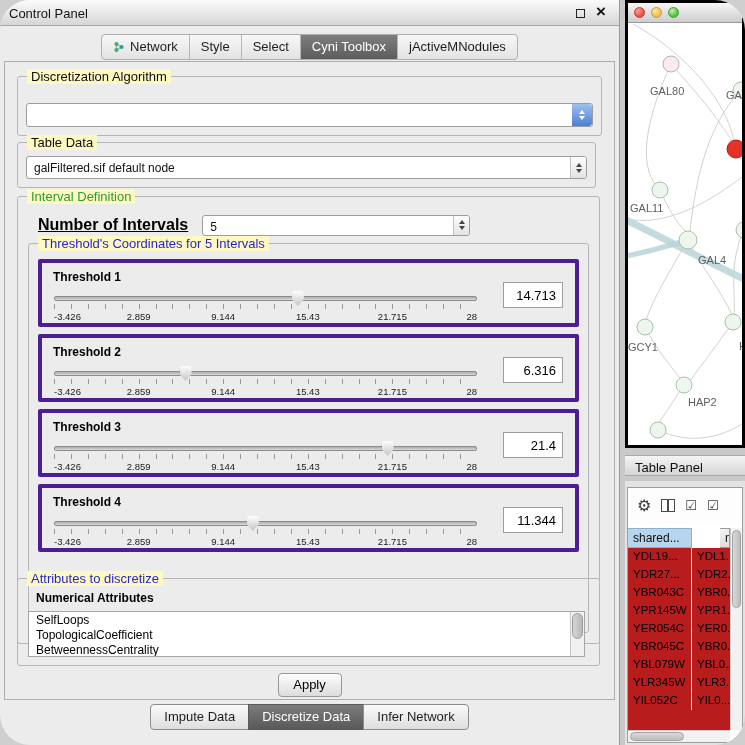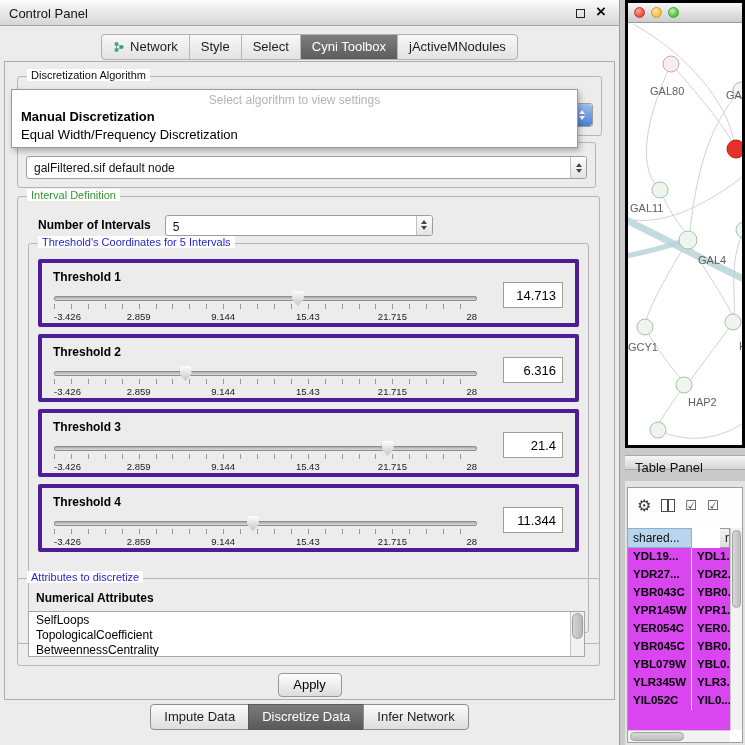--- a/index.html
+++ b/index.html
@@ -1,36 +1,36 @@
 <!DOCTYPE html>
 <html><head>
 <meta charset="utf-8">
 <style>
 *{box-sizing:border-box;margin:0;padding:0;}
 body{font-family:"Liberation Sans","DejaVu Sans",sans-serif;background:#cfcfcf;}
-.screen{position:relative;width:745px;height:745px;background:#c9c9c9;overflow:hidden;}
+.screen{position:relative;width:745px;height:745px;background:#c9c9c9;overflow:hidden;border-radius:30px;}
 
 
 .cp{position:absolute;left:0;top:0;width:620px;height:745px;background:#ececec;border-right:1px solid #9b9b9b;}
 .cp-titlebar{position:absolute;left:0;top:0;right:0;height:26px;background:linear-gradient(#fbfbfb,#d6d6d6);border-bottom:1px solid #a6a6a6;}
 .cp-title{position:absolute;left:9px;top:6px;font-size:13px;color:#141414;}
 .btn-min{position:absolute;right:34px;top:9px;width:9px;height:9px;border:1.5px solid #222;}
 .btn-close{position:absolute;right:13px;top:2px;font-size:17px;font-weight:bold;color:#111;line-height:20px;}
 
 .toptabs{position:absolute;top:34px;left:0;right:0;display:flex;justify-content:center;}
 .tabstrip{display:flex;border:1px solid #b0b0b0;border-radius:4px;background:linear-gradient(#f7f7f7,#e3e3e3);overflow:hidden;}
 .tab{padding:4px 11px 5px;font-size:13px;color:#1d1d1d;border-right:1px solid #b6b6b6;display:flex;align-items:center;gap:5px;white-space:nowrap;}
 .tab:last-child{border-right:none;}
 .tab.sel{background:linear-gradient(#7e7e7e,#5d5d5d);color:#fff;}
 .tabicon{display:inline-flex;}
 
 .cp-body{position:absolute;left:4px;top:61px;width:611px;height:639px;border:1px solid #adadad;background:#ececec;}
 
 .group{position:absolute;border:1px solid #b6b6b6;border-radius:3px;}
-.group-label{position:absolute;top:-8px;left:9px;background:#ffffff;padding:0 4px;font-size:11px;color:#0d0d0d;white-space:nowrap;}
+.group-label{position:absolute;top:-8px;left:9px;background:#fef9c3;padding:0 4px;font-size:13px;color:#0d0d0d;white-space:nowrap;}
 .group-label.green{color:#2f9b2f;}
 .group-label.blue{color:#2626cf;}
 
 .combo{background:#fff;border:1px solid #9d9d9d;border-radius:3px;display:flex;align-items:stretch;overflow:hidden;}
 .combo-txt{flex:1;font-size:12px;padding:4px 0 0 7px;white-space:nowrap;overflow:hidden;color:#111;}
 .stepper{width:16px;border-left:1px solid #c2c2c2;background:linear-gradient(#fdfdfd,#e3e3e3);display:flex;flex-direction:column;align-items:center;justify-content:center;}
 .stepper.blue{width:20px;background:linear-gradient(#9ec0ef,#4c7fd2);border-left:none;border-radius:0 3px 3px 0;}
 .tri-up{width:0;height:0;border-left:3.5px solid transparent;border-right:3.5px solid transparent;border-bottom:4.5px solid #444;margin:1px 0;}
 .tri-down{width:0;height:0;border-left:3.5px solid transparent;border-right:3.5px solid transparent;border-top:4.5px solid #444;margin:1px 0;}
 .stepper.blue .tri-up{border-bottom-color:#fff;}
@@ -42,21 +42,21 @@
 .popup{position:absolute;left:6px;top:27px;width:567px;background:#fff;border:1px solid #9a9a9a;box-shadow:2px 3px 6px rgba(0,0,0,.28);z-index:20;padding-bottom:3px;}
 .popup-ph{text-align:center;color:#b4b4b4;font-size:12px;padding:3px 0 1px;}
 .popup-item{font-size:13px;padding:1px 9px 2px;color:#000;}
 .popup-item.hl{font-weight:bold;}
 
 .td-group{left:12px;right:18px;top:80px;height:46px;}
 .td-combo{position:absolute;left:8px;right:8px;top:13px;height:23px;}
 
 .iv-group{left:12px;right:14px;top:134px;height:448px;}
 .iv-row{position:absolute;left:20px;top:16px;right:12px;height:24px;display:flex;align-items:center;}
-.iv-label{font-weight:bold;font-size:12px;margin-right:14px;}
+.iv-label{font-weight:bold;font-size:16px;margin-right:14px;text-decoration:underline;}
 .iv-combo{width:268px;height:21px;}
 
 .th-group{position:absolute;left:10px;right:10px;top:46px;bottom:10px;border:1px solid #b6b6b6;border-radius:3px;}
 .th-rows{position:absolute;left:0;right:0;top:8px;bottom:0;}
 .th-row{position:relative;border:4px solid #4c1d95;border-radius:2px;margin:7px 9px 0;height:68px;background:#ececec;}
 .th-label{position:absolute;left:11px;top:7px;font-weight:bold;font-size:12px;color:#000;}
 .th-slider{position:absolute;left:12px;top:33px;right:98px;}
 .track{position:relative;height:5px;background:linear-gradient(#ababab,#dcdcdc);border:1px solid #8d8d8d;border-radius:2px;}
 .thumb{position:absolute;top:-6px;width:12px;height:15px;background:linear-gradient(#fefefe,#c4c4c4);clip-path:polygon(10% 0,90% 0,100% 14%,100% 55%,50% 100%,0 55%,0 14%);filter:drop-shadow(0 1px 1px rgba(0,0,0,.35));}
 .ticks{height:5px;margin-top:3px;background:repeating-linear-gradient(to right,#989898 0,#989898 1px,transparent 1px,transparent 4%);}
@@ -82,36 +82,36 @@
 
 
 .net-win{position:absolute;left:625px;top:0;width:120px;height:448px;border:3px solid #000000;background:#fff;}
 .net-titlebar{position:relative;height:20px;background:linear-gradient(#f7f7f7,#cdcdcd);border-bottom:1px solid #999;}
 .tl{position:absolute;top:4px;width:11px;height:11px;border-radius:50%;}
 .tl-red{left:6px;background:radial-gradient(circle at 35% 30%,#ffa39c,#ea4f46 65%);border:1px solid #c0392f;}
 .tl-yellow{left:23px;background:radial-gradient(circle at 35% 30%,#ffe8a4,#f4be4d 65%);border:1px solid #c79a2d;}
 .tl-green{left:40px;background:radial-gradient(circle at 35% 30%,#c4f2b2,#57c143 65%);border:1px solid #43a02f;}
 .net-canvas{position:absolute;left:0;top:21px;right:0;bottom:0;background:#fff;overflow:hidden;}
 
-.tp-header{position:absolute;left:625px;top:455px;width:120px;height:15px;background:linear-gradient(#f5f5f5,#d5d5d5);border-top:1px solid #a9a9a9;border-bottom:1px solid #a9a9a9;}
+.tp-header{position:absolute;left:625px;top:455px;width:120px;height:21px;background:linear-gradient(#f5f5f5,#d5d5d5);border-top:1px solid #a9a9a9;border-bottom:1px solid #a9a9a9;}
 .tp-header-label{display:block;padding:4px 0 0 10px;font-size:13px;color:#101010;}
 
 .tp{position:absolute;left:625px;top:481px;width:120px;height:264px;background:#e3e3e3;}
 .tp-inner{position:absolute;left:2px;top:6px;right:2px;bottom:2px;border:1px solid #9e9e9e;background:#fff;overflow:hidden;}
 .tp-toolbar{position:absolute;left:0;top:0;right:0;height:34px;display:flex;align-items:center;gap:10px;padding-left:9px;background:#fdfdfd;}
 .gear-icon{font-size:16px;color:#3c3c3c;}
 .col-icon{width:14px;height:13px;border:1.5px solid #4a4a4a;position:relative;background:#fff;display:inline-block;}
 .col-icon::before{content:"";position:absolute;left:5px;top:0;bottom:0;width:1.5px;background:#4a4a4a;}
 .chk-icon{font-size:13px;color:#3c3c3c;}
 .tp-headrow{position:absolute;left:0;top:40px;right:12px;height:20px;display:flex;gap:28px;}
 .tp-col{border:1px solid #9a9a9a;border-left:none;font-size:12px;color:#0d0d0d;padding:2px 0 0 5px;white-space:nowrap;overflow:hidden;background:linear-gradient(#f2f2f2,#ddd);}
 .tp-col.sel{background:#b7d6ee;border-color:#8fb0ca;}
 .tp-col:first-child{width:64px;flex:none;}
 .tp-col:last-child{flex:1;}
-.tp-rows{position:absolute;left:0;top:60px;right:12px;bottom:12px;overflow:hidden;background:#d946ef;font-weight:bold;}
+.tp-rows{position:absolute;left:0;top:60px;right:12px;bottom:12px;overflow:hidden;background:#b91c1c;}
 .tp-row{display:flex;height:18px;}
 .tp-cell{font-size:11.5px;color:#000;padding:2px 0 0 5px;white-space:nowrap;overflow:hidden;}
 .tp-cell:first-child{width:64px;flex:none;border-right:1px solid #ececec;}
 .tp-cell:last-child{flex:1;}
 .tp-vscroll{position:absolute;right:0;top:40px;bottom:12px;width:12px;background:#f2f2f2;border-left:1px solid #cbcbcb;}
 .tp-vthumb{position:absolute;left:1px;right:1px;top:2px;height:78px;background:linear-gradient(90deg,#d9d9d9,#bdbdbd);border:1px solid #a2a2a2;border-radius:5px;}
 .tp-hscroll{position:absolute;left:0;right:12px;bottom:0;height:12px;background:#f2f2f2;border-top:1px solid #cbcbcb;}
 .tp-hthumb{position:absolute;top:1px;bottom:1px;left:2px;width:54px;background:linear-gradient(#d9d9d9,#bdbdbd);border:1px solid #a2a2a2;border-radius:5px;}
 </style>
 </head>
@@ -162,27 +162,20 @@
         <span class="group-label">Discretization Algorithm</span>
         <div class="combo algo-combo">
           <span class="combo-txt"></span>
           <span class="stepper blue">
               <span class="tri-up"></span>
               <span class="tri-down"></span>
             </span>
         </div>
       </div>
 
-      <div class="popup">
-        <div class="popup-ph">Select algorithm to view settings</div>
-        <div id="popup-options">
-            <div class="popup-item hl">Manual Discretization</div>
-            <div class="popup-item">Equal Width/Frequency Discretization</div>
-          </div>
-      </div>
 
       <div class="group td-group">
         <span class="group-label">Table Data</span>
         <div class="combo td-combo">
           <span class="combo-txt">galFiltered.sif default node</span>
           <span class="stepper">
               <span class="tri-up"></span>
               <span class="tri-down"></span>
             </span>
         </div>

